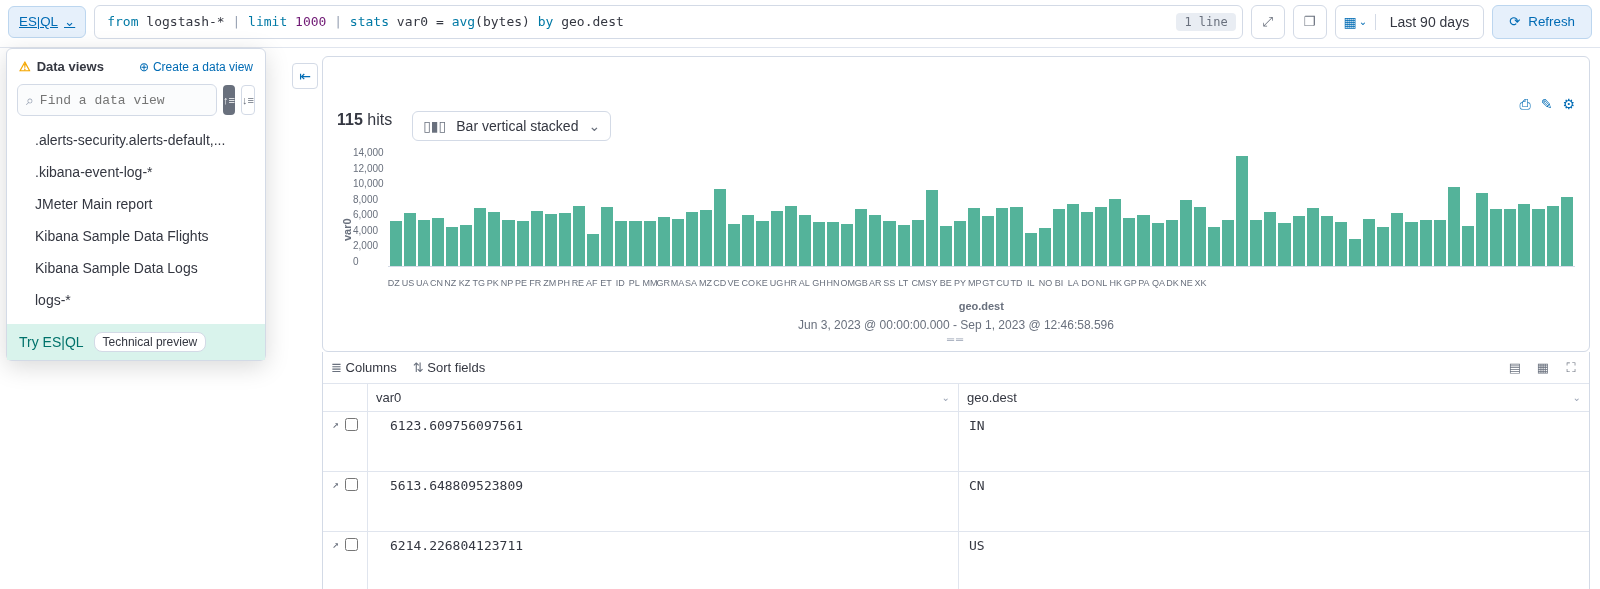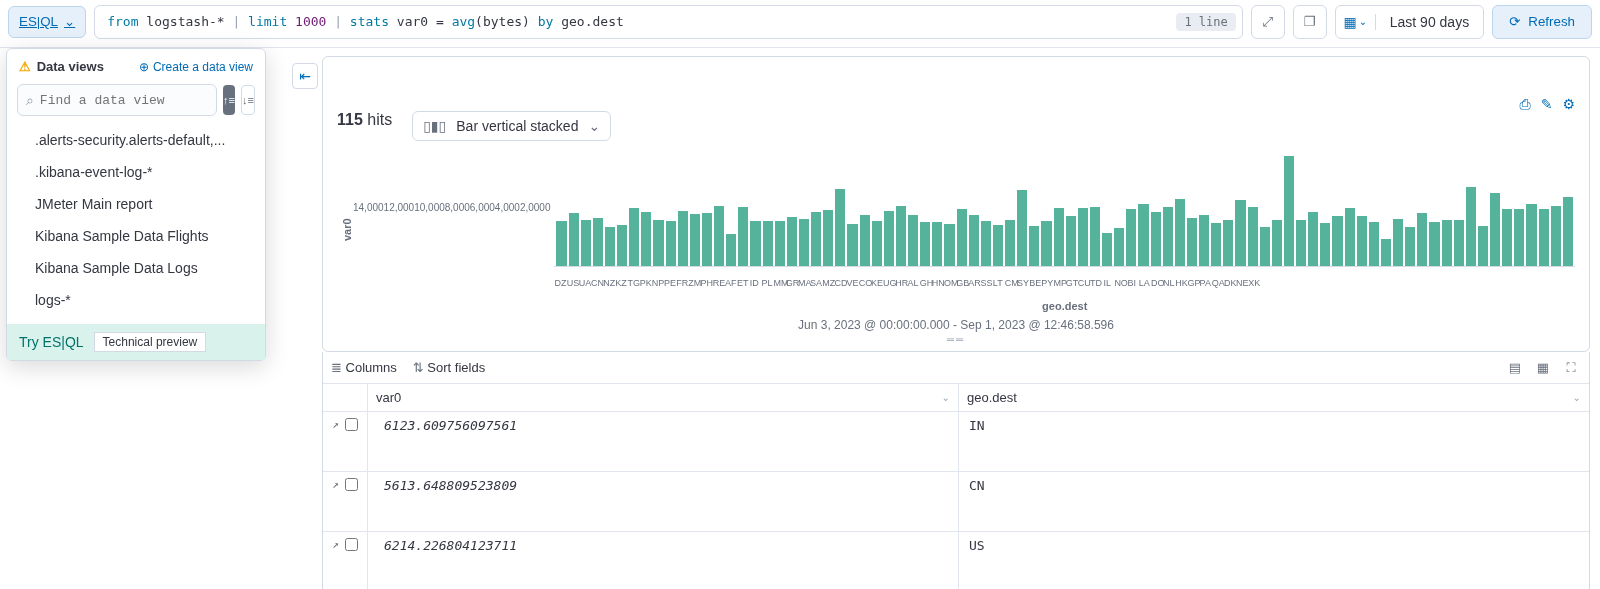--- a/index.html
+++ b/index.html
@@ -31,41 +31,41 @@
 .pop-search { flex:1; display:flex; align-items:center; gap:6px; border:1px solid #d3dae6; border-radius:6px; height:32px; padding:0 8px; background:#fbfcfd;}
 .pop-search input { border:none; outline:none; flex:1; font-size:13px; background:transparent;font-family:Liberation Mono, monospace; }
 .sort-btn { width:30px; height:30px; border-radius:4px; display:flex; align-items:center; justify-content:center; font-size:11px; cursor:pointer;}
 .sort-btn.active { background:#69707d; color:#fff; }
 .sort-btn.inactive { background:#fff; color:#69707d; border:1px solid #d3dae6;}
 .dv-list { max-height: 200px; overflow-y: auto; }
 .dv-item { padding: 8px 28px; font-size: 14px; color:#343741; cursor:pointer; white-space:nowrap; overflow:hidden; text-overflow:ellipsis;}
 .dv-item.faded { color:#98a2b3; }
 .pop-foot { background:#d9f3ec; padding: 8px 12px; display:flex; align-items:center; gap:10px; }
 .try-link { color:#00726b; font-weight:500; }
-.tech-badge { background:#fff; border:1px solid #d3dae6; border-radius:0; font-size:12px; padding:2px 8px; color:#343741;}
+.tech-badge { background:#fff; border:1px solid #d3dae6; border-radius:8px; font-size:12px; padding:2px 8px; color:#343741;}
 
 
 .collapse-tab { position: absolute; top: 63px; left: 292px; width: 26px; height: 26px; border:1px solid #d3dae6; border-radius:4px; display:flex; align-items:center; justify-content:center; color:#006bb4; background:#fff; cursor:pointer;}
 
 
 .main { position: absolute; top: 56px; left: 322px; right: 10px; bottom: 0; }
 .chart-card { border:1px solid #d3dae6; border-radius:6px; padding: 10px 14px 6px 14px; }
 .chart-head { display:flex; align-items:center; justify-content:space-between; }
 .ch-left { display:flex; align-items:flex-start; gap:20px;margin-top:44px; }
 .hits { font-size:16px; }
 .hits b { font-weight:700; }
 .chart-type { display:flex; align-items:center; gap:10px; border:1px solid #d3dae6; border-radius:6px; height:30px; padding:0 10px; cursor:pointer;}
 .chart-type .ct-icon { color:#69707d; }
 .ch-right { display:flex; gap:10px; color:#006bb4; }
 .ch-right span { cursor:pointer; }
 
 .chart-body { display:flex; margin-top:6px; height: 165px; }
 .y-axis { display:flex; }
 .y-label { writing-mode: vertical-rl; transform: rotate(180deg); font-size:11px; font-weight:700; color:#69707d; text-align:center; padding-right:4px;}
-.y-ticks { display:flex; flex-direction:row; justify-content:space-between; align-items:center; font-size:10px; color:#69707d; padding-right:4px; height: 120px; margin-top:0;}
+.y-ticks { display:flex; flex-direction:column; justify-content:space-between; align-items:flex-start; font-size:10px; color:#69707d; padding-right:4px; height: 120px; margin-top:0;}
 .bars-wrap { flex:1; display:flex; flex-direction:column;justify-content:space-between; }
 .bars { display:flex; align-items:flex-end; height:120px; gap:2px; border-bottom:1px solid #d3dae6; padding:0 2px; }
 .bar { flex:1; min-width:4px; background:#54b39a; }
 .x-ticks { display:flex; gap:2px; margin-top:4px; }
 .x-ticks span { flex:1; min-width:4px; font-size:9px; color:#69707d; text-align:center; }
 .x-label { font-size:11px; font-weight:700; color:#69707d; text-align:center; margin-top:6px;}
 .chart-range { text-align:center; font-size:12px; color:#69707d; margin-top:6px; }
 .drag-handle { text-align:center; color:#98a2b3; font-size:10px; letter-spacing:2px; margin-top:2px;}
 
 
@@ -77,21 +77,21 @@
 .tt-right span { cursor:pointer; width:20px; text-align:center;}
 
 .grid-header { display:flex; height:28px; border-bottom:1px solid #e0e5ee; font-size:13px; font-weight:400; color:#343741;}
 .col-gutter { width:44px; }
 .col-var { flex:0 0 592px; border-right:1px solid #e0e5ee; border-left:1px solid #e0e5ee; display:flex; align-items:center; padding:0 8px; justify-content:space-between;}
 .col-geo { flex:1; display:flex; align-items:center; padding:0 8px; justify-content:space-between;}
 .sort-caret { color:#98a2b3; font-size:10px;}
 .grid-row { display:flex; height:60px; border-bottom:1px solid #e0e5ee; font-family: Menlo, Consolas, monospace; font-size:13px; color:#343741;}
 .grid-row .rg { width:44px; display:flex; gap:6px; align-items:flex-start; justify-content:center; padding-top:6px; color:#69707d;}
 .grid-row .rg input { margin:0;}
-.grid-row .rv { flex:0 0 592px; border-right:1px solid #e0e5ee; border-left:1px solid #e0e5ee; padding:6px 16px;font-style:italic;}
+.grid-row .rv { flex:0 0 592px; border-right:1px solid #e0e5ee; border-left:1px solid #e0e5ee; padding:6px 22px;}
 .grid-row .rd { flex:1; padding:6px 10px;}
 .expand-icon { font-size:11px; cursor:pointer; }
 </style>
 </head>
 <body>
 
 <div class="topbar">
   <button class="esql-btn">
     <span>ES|QL</span>
     <span>⌄</span>

